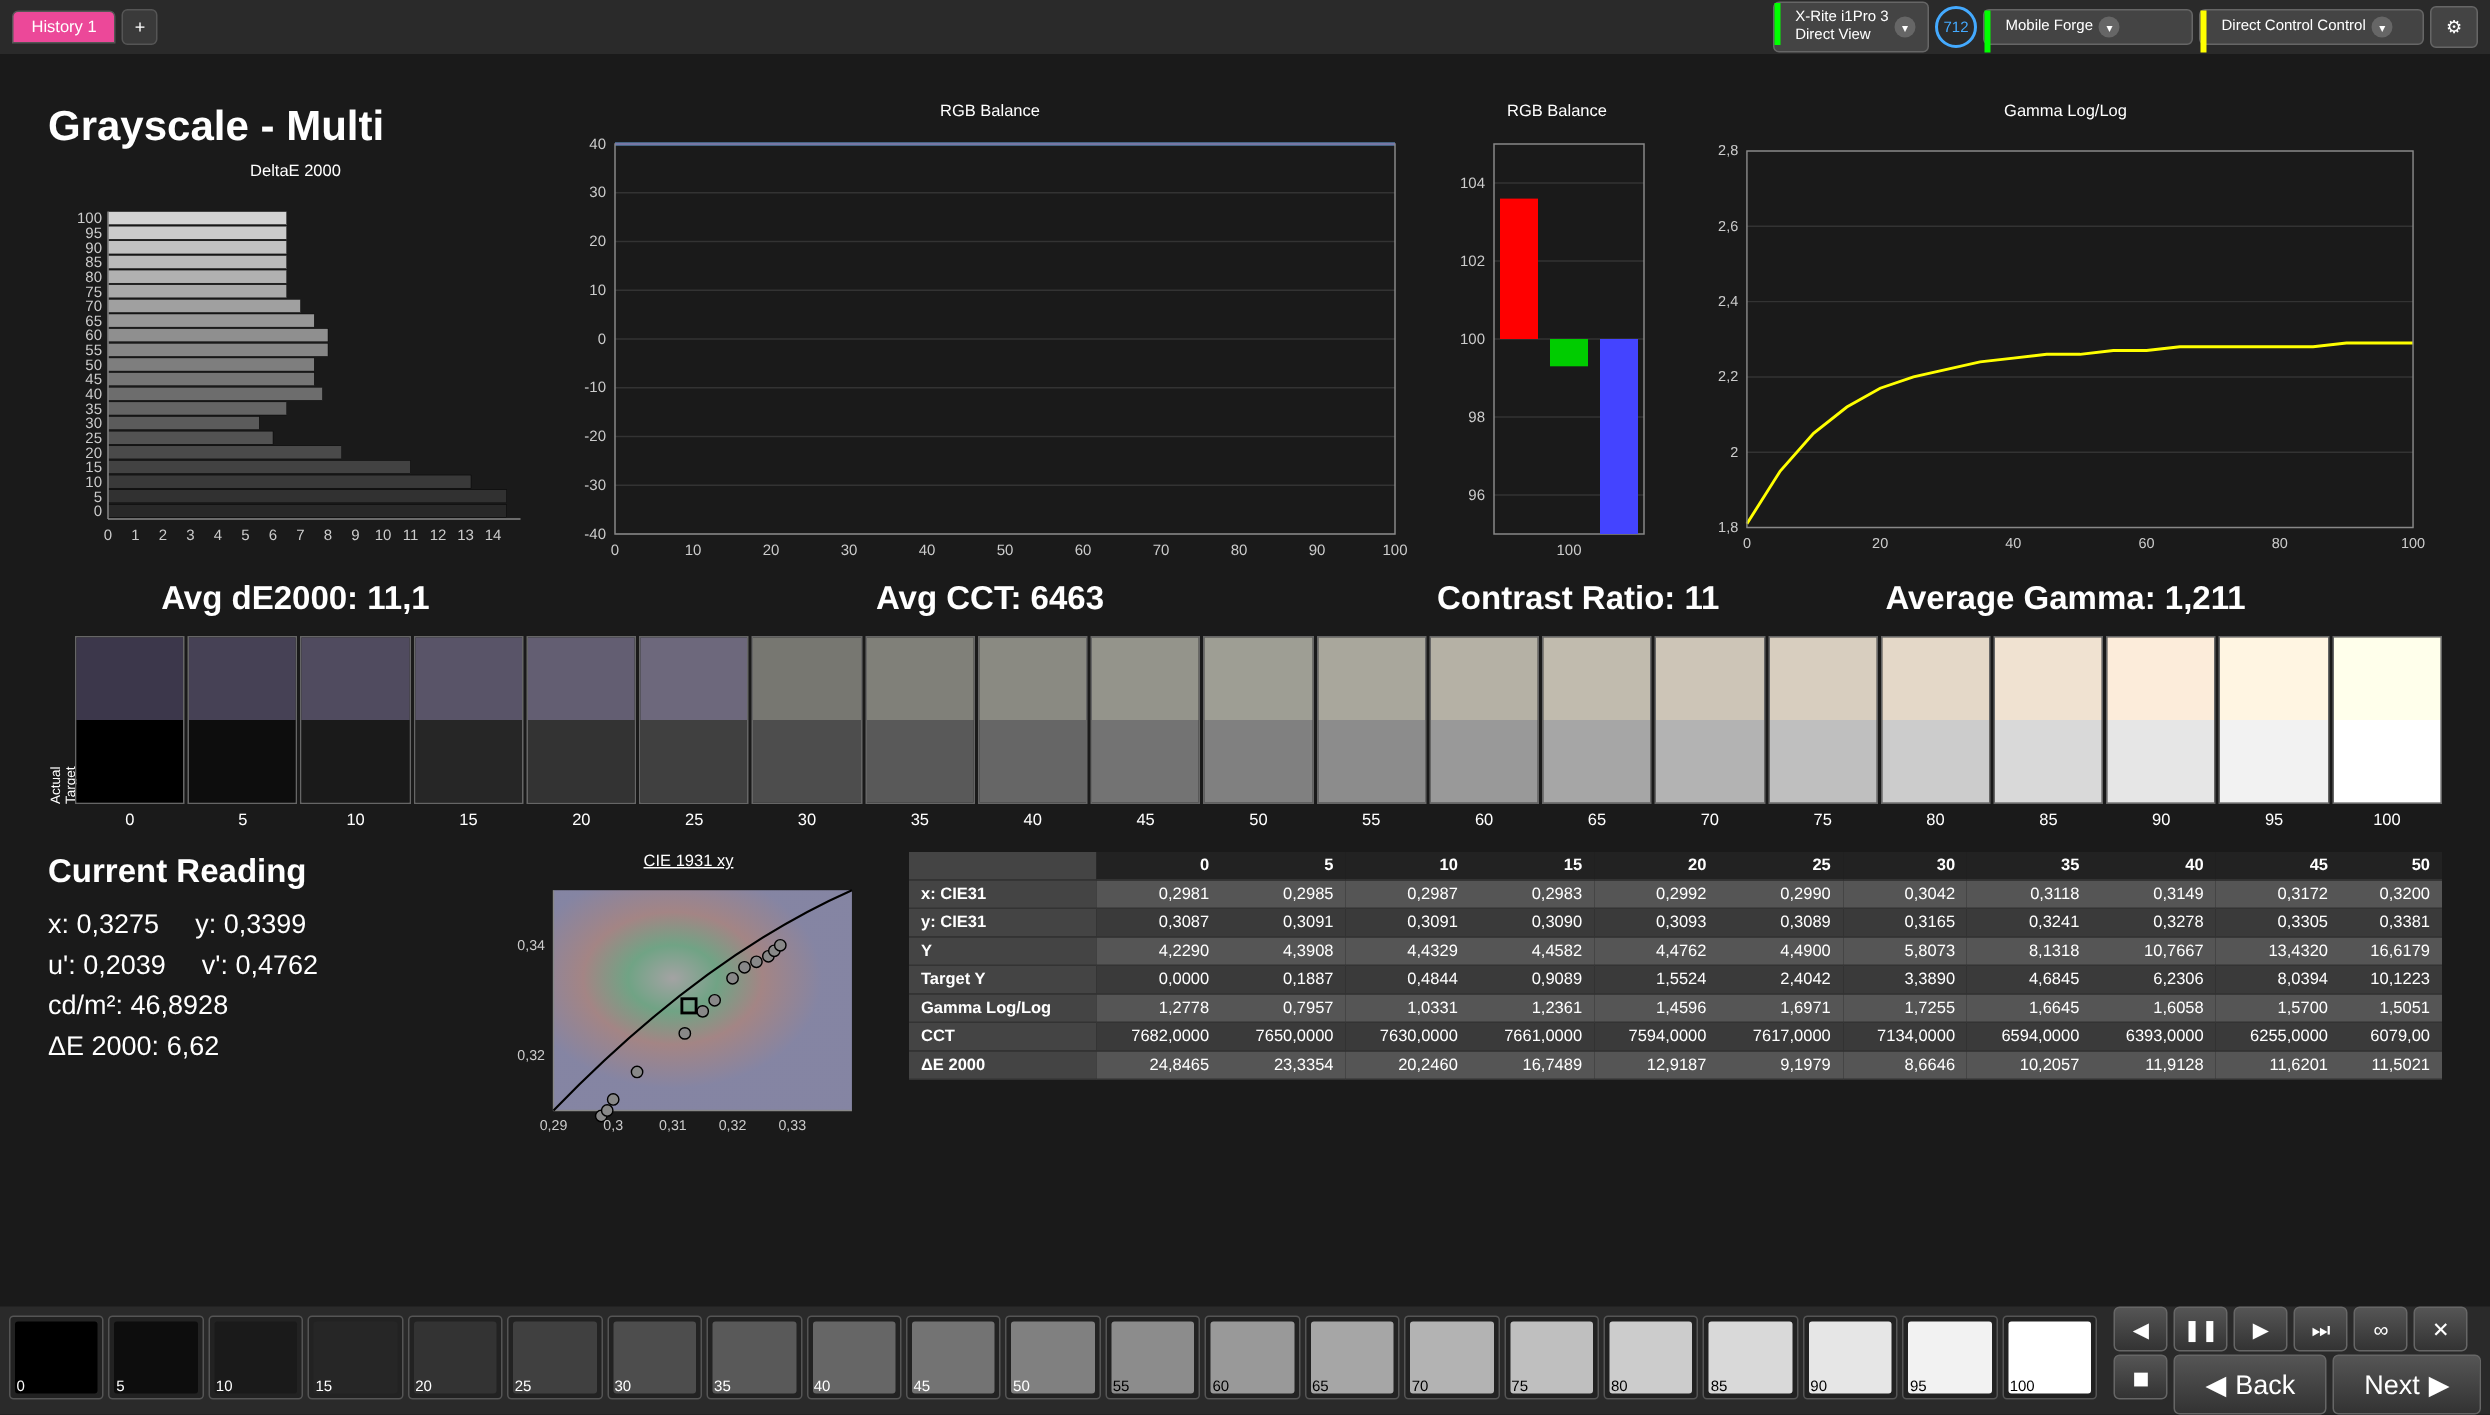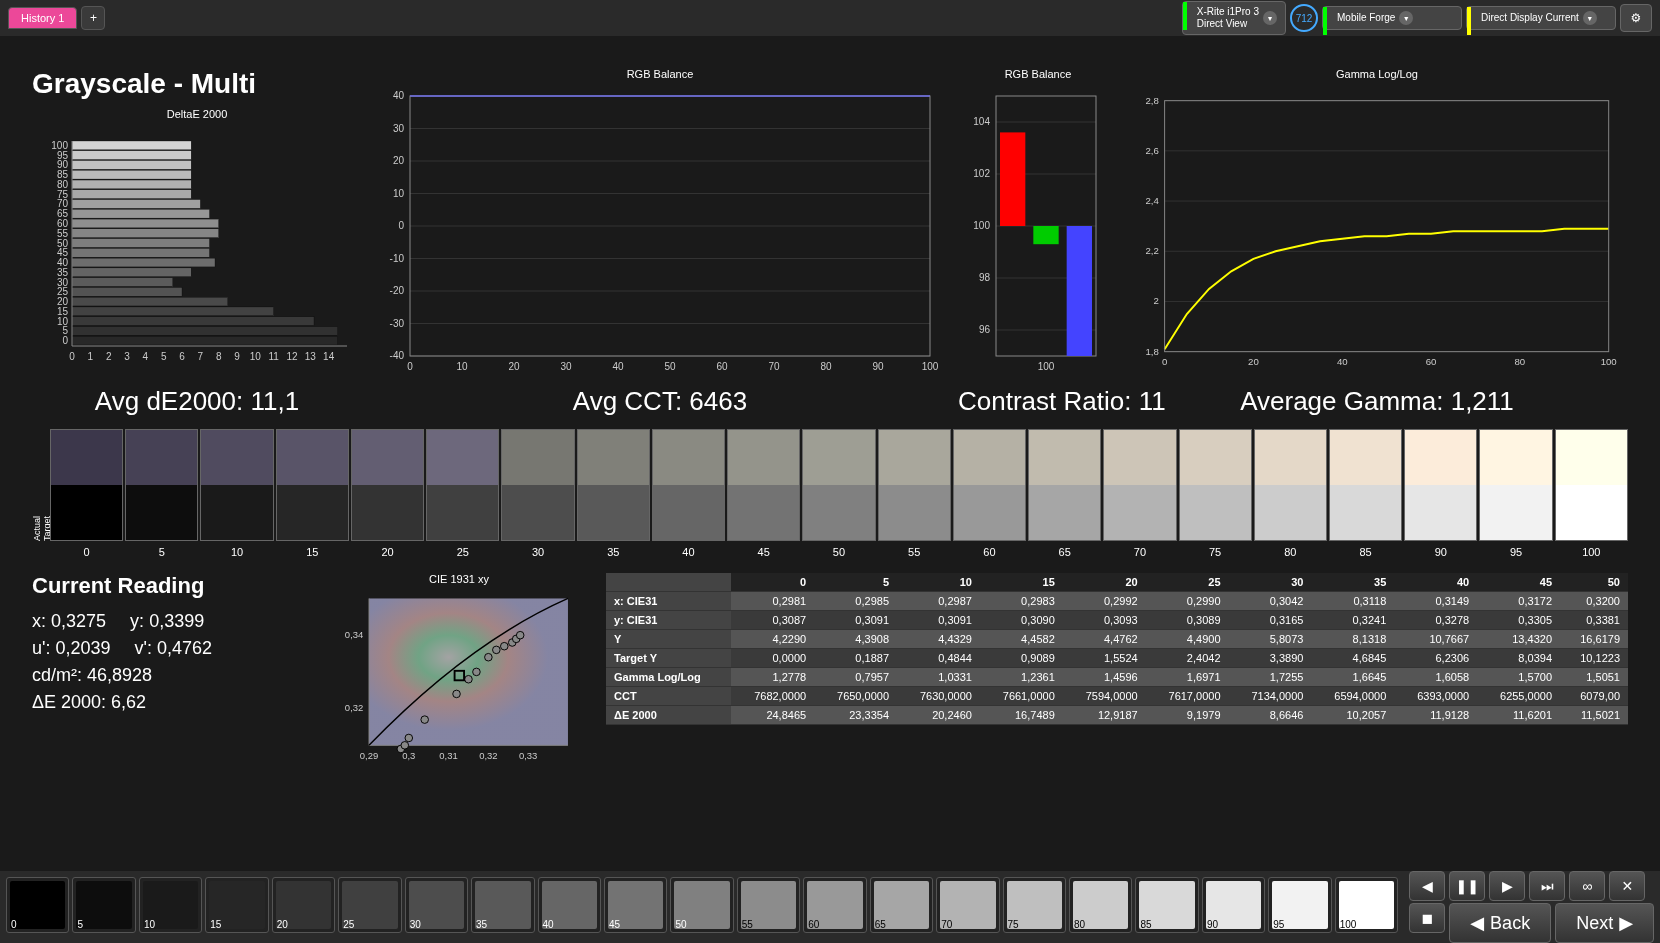--- a/index.html
+++ b/index.html
@@ -27,40 +27,40 @@
 .chart-panel.rgb-balance { width: 580px; }
 .chart-panel.rgb-bars { width: 160px; }
 .chart-panel.gamma { flex: 1; }
 .page-title { font-size: 28px; font-weight: bold; margin-bottom: 8px; }
 .chart-title { text-align: center; font-size: 11px; margin-bottom: 4px; }
 .chart-area { flex: 1; position: relative; }
 .chart-svg { width: 100%; height: 100%; }
 
 
 .metrics-row { display: flex; padding: 8px 0; gap: 8px; }
-.metric { font-size: 26px; font-weight: normal; text-align: center; }
+.metric { font-size: 22px; font-weight: bold; text-align: center; }
 .metric.m1 { width: 330px; }
 .metric.m2 { width: 580px; }
 .metric.m3 { width: 160px; text-align: left; white-space: nowrap; }
 .metric.m4 { flex: 1; }
 
 
 .swatches-row { display: flex; align-items: stretch; gap: 2px; padding: 4px 0; height: 120px; }
 .swatch-labels { display: flex; flex-direction: column; justify-content: space-around; font-size: 9px; writing-mode: vertical-rl; transform: rotate(180deg); width: 16px; }
 .swatch { flex: 1; border: 1px solid #666; display: flex; flex-direction: column; position: relative; }
 .swatch .actual { flex: 1; }
 .swatch .target { flex: 1; }
 .swatch-num { position: absolute; bottom: -18px; left: 0; right: 0; text-align: center; font-size: 11px; }
 
 
 .bottom-section { display: flex; gap: 12px; margin-top: 28px; height: 210px; }
 .current-reading { width: 280px; }
 .current-reading h2 { font-size: 22px; margin-bottom: 12px; }
 .reading-line { font-size: 18px; margin: 6px 0; display: flex; gap: 24px; }
-.cie-chart { width: 270px; }
+.cie-chart { width: 270px; text-decoration: underline; }
 .data-table-wrap { flex: 1; overflow: auto; }
 .data-table { border-collapse: collapse; font-size: 11px; width: 100%; }
 .data-table th, .data-table td { padding: 3px 8px; text-align: right; border-bottom: 1px solid #333; white-space: nowrap; }
 .data-table th:first-child, .data-table td:first-child { text-align: left; font-weight: bold; background: #444; }
 .data-table thead th { background: #222; font-weight: bold; }
 .data-table tbody tr:nth-child(odd) td { background: #555; }
 .data-table tbody tr:nth-child(even) td { background: #3a3a3a; }
 .data-table tbody tr td:first-child { background: #444; }
 
 
@@ -93,21 +93,21 @@
     <span class="dropdown-arrow">▾</span>
   </div>
   <div class="badge">712</div>
   <div class="status-btn green" style="min-width:140px">
     <div class="bar"></div>
     <div class="txt">Mobile Forge</div>
     <span class="dropdown-arrow">▾</span>
   </div>
   <div class="status-btn yellow" style="min-width:150px">
     <div class="bar"></div>
-    <div class="txt">Direct Display Current</div>
+    <div class="txt">Direct Control Control</div>
     <span class="dropdown-arrow">▾</span>
   </div>
   <div class="gear-btn">
     <span>⚙</span>
   </div>
 </div>
 
 <div class="main">
 
   <div class="charts-row">

